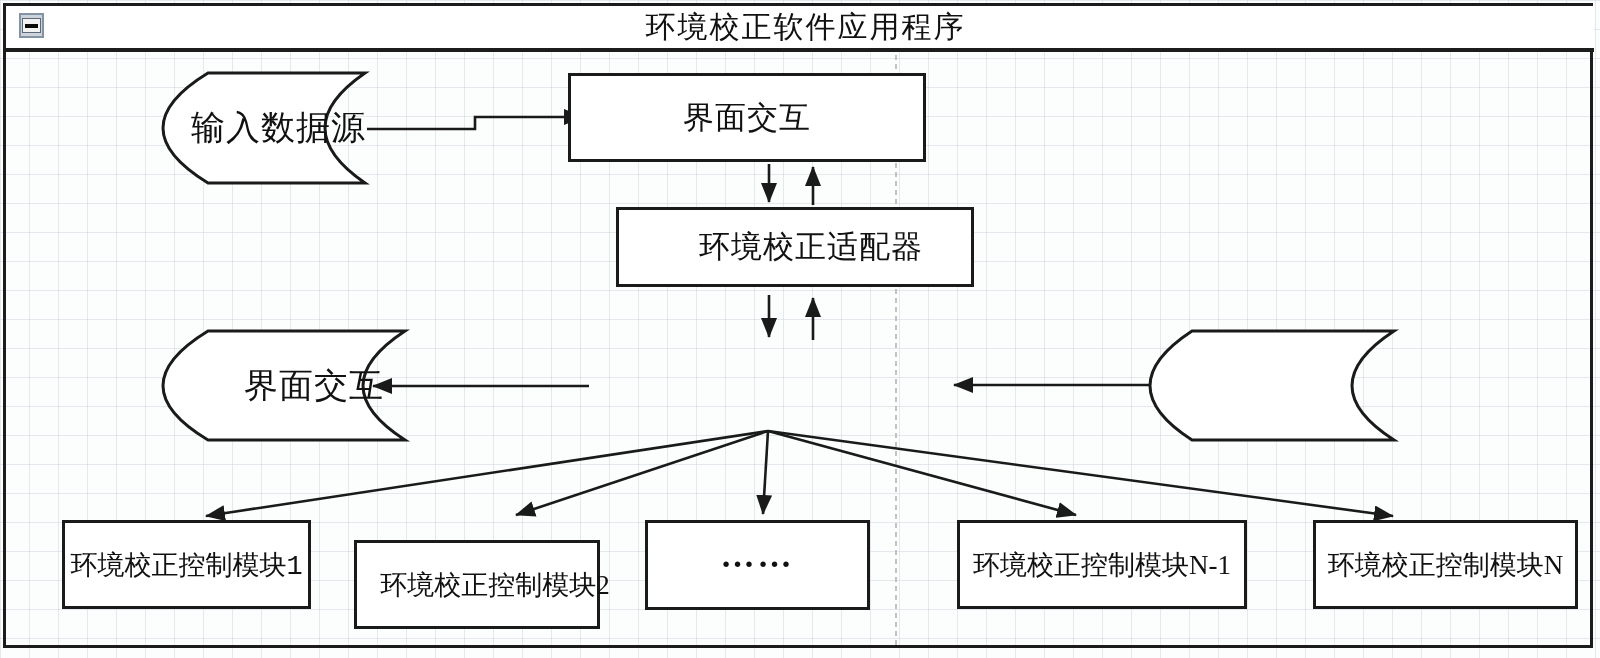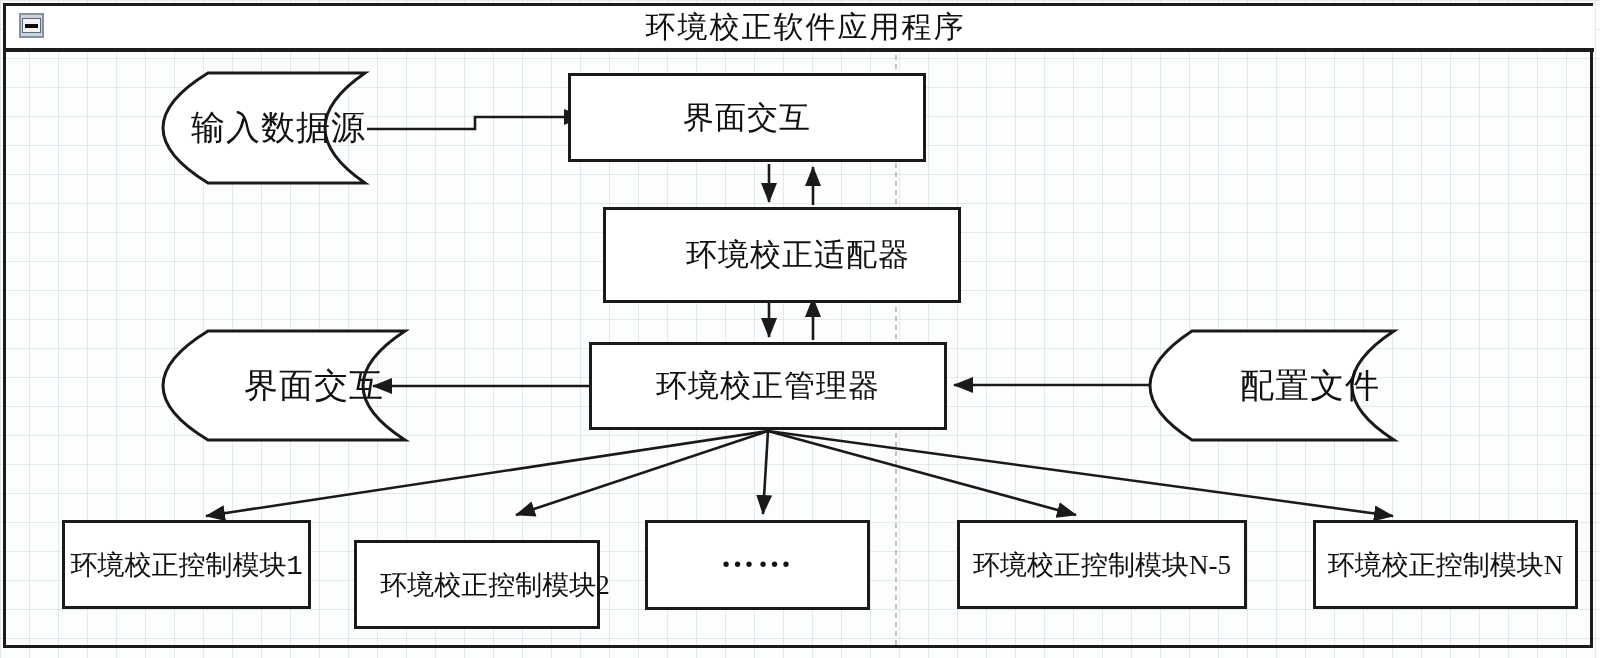--- a/index.html
+++ b/index.html
@@ -87,46 +87,40 @@
   </div>
   <div id="collapse-btn" title="">
     <span class="inner">
         <span class="bar"></span>
       </span>
   </div>
 
   <div class="node" style="left:568px;top:73px;width:358px;height:89px;">
     <span>界面交互</span>
   </div>
-  <div class="node" style="left:603px;top:207px;width:358px;height:96px;padding-left:32px;">
+  <div class="node" style="left:616px;top:207px;width:358px;height:80px;padding-left:32px;">
     <span>环境校正适配器</span>
-  </div>
-  <div class="node" style="left:589px;top:342px;width:358px;height:88px;">
-    <span>环境校正管理器</span>
   </div>
 
   <div class="node small" style="left:62px;top:520px;width:249px;height:89px;font-family:Liberation Mono, monospace;">
     <span>环境校正控制模块1</span>
   </div>
   <div class="node small" style="left:354px;top:540px;width:246px;height:89px;padding-left:36px;">
     <span>环境校正控制模块2</span>
   </div>
   <div class="node small" style="left:645px;top:520px;width:225px;height:90px;">
     <span class="dots-label">……</span>
   </div>
   <div class="node small" style="left:957px;top:520px;width:290px;height:89px;">
-    <span>环境校正控制模块N-5</span>
+    <span>环境校正控制模块N-1</span>
   </div>
   <div class="node small" style="left:1273px;top:520px;width:265px;height:89px;margin-left:40px;">
     <span>环境校正控制模块N</span>
   </div>
 
   <div class="shape-label" style="left:166px;top:75px;width:200px;height:106px;">
     <span>输入数据源</span>
   </div>
   <div class="shape-label" style="left:172px;top:333px;width:212px;height:105px;">
     <span>界面交互</span>
   </div>
-  <div class="shape-label" style="left:1158px;top:333px;width:222px;height:105px;">
-    <span>配置文件</span>
-  </div>
 
 </div>
 
 </body></html>

